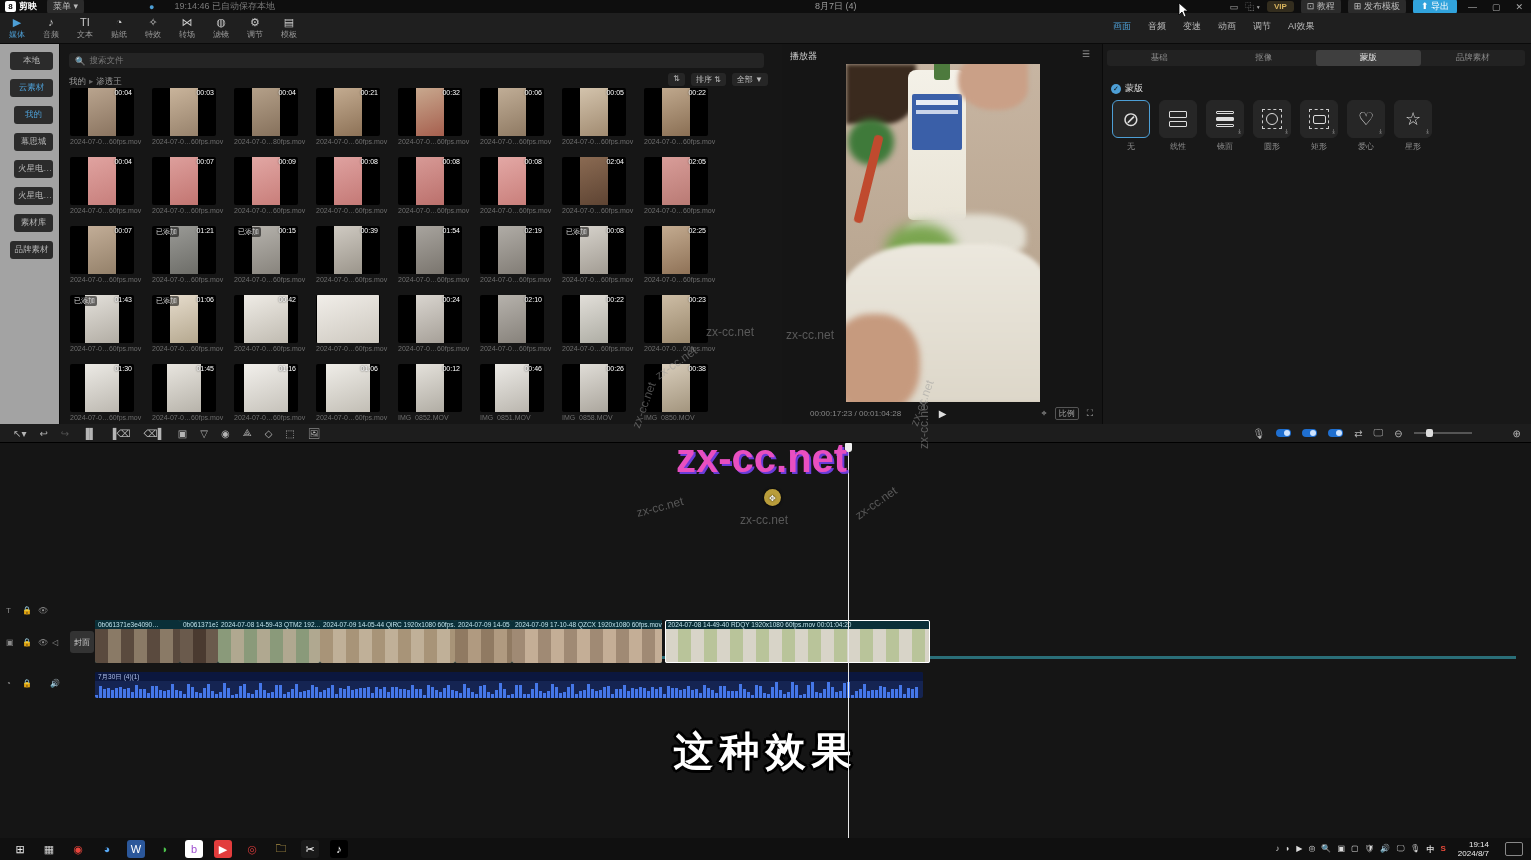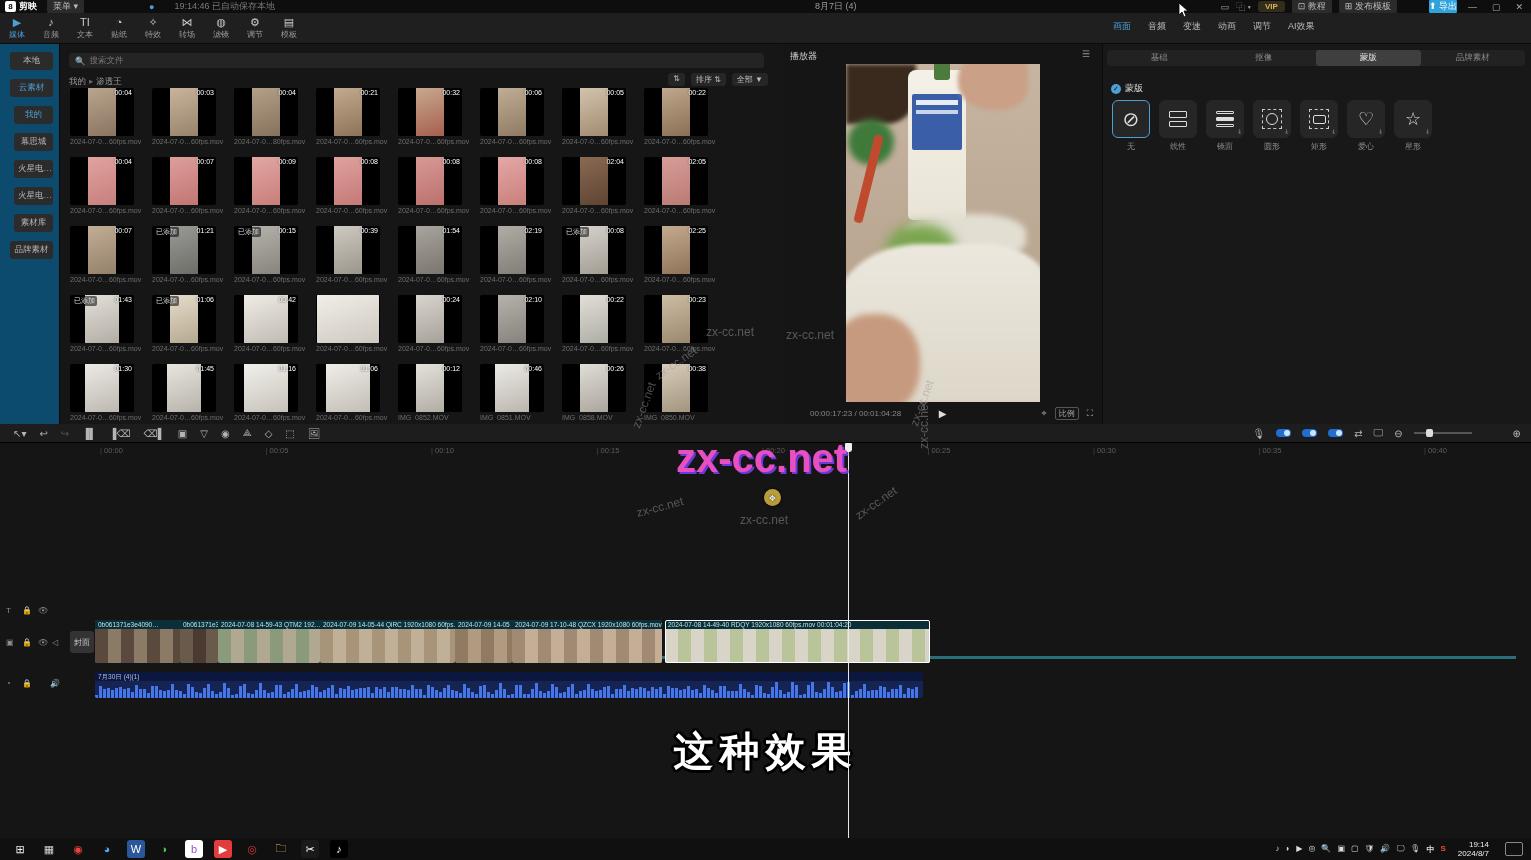--- a/index.html
+++ b/index.html
@@ -8,32 +8,32 @@
   #app { position:relative; width:1531px; height:860px; background:#141414; overflow:hidden; color:#ccc; }
   .abs { position:absolute; }
 
   
   #titlebar { left:0; top:0; width:1531px; height:13px; background:#0e0e0e; display:flex; align-items:center; font-size:9px; color:#bbb; }
   .tb-logo { display:flex; align-items:center; gap:3px; margin-left:5px; color:#fff; font-weight:bold; }
   .tb-logo .glyph { width:11px; height:11px; background:#fff; color:#000; border-radius:2px; font-size:8px; display:flex; align-items:center; justify-content:center; font-weight:bold; }
   .pill { background:#2b2b2b; border-radius:3px; padding:1px 6px; color:#bbb; }
   .tb-right { margin-left:auto; display:flex; align-items:center; gap:7px; margin-right:4px; }
   .vip { background:#332d1e; color:#d8b45e; font-weight:bold; border-radius:3px; padding:1px 7px; font-size:8px; }
-  .btn-export { background:#31a3dc; color:#fff; border-radius:3px; padding:1px 0;margin-left:25px; }
+  .btn-export { background:#31a3dc; color:#fff; border-radius:3px; padding:1px 8px; }
   .winctl { color:#aaa; font-size:9px; padding:0 4px; }
 
   
   #maintoolbar { left:0; top:13px; width:1531px; height:31px; background:#1f1f1f; border-bottom:1px solid #0a0a0a; display:flex; align-items:flex-end; }
   .mt-tab { width:34px; display:flex; flex-direction:column; align-items:center; gap:1px; padding-bottom:3px; cursor:pointer; }
   .mt-tab .ic { font-size:11px; color:#c9c9c9; line-height:12px; }
   .mt-tab .lb { font-size:8px; color:#9a9a9a; }
   .mt-tab.active .ic,.mt-tab.active .lb { color:#4d9fd6; }
 
   
-  #leftnav { left:0; top:44px; width:60px; height:380px; background:#0c4a6e; border-right:1px solid #0a0a0a; padding-top:8px;font-family:Liberation Serif, serif; }
+  #leftnav { left:0; top:44px; width:60px; height:380px; background:#a3a3a3; border-right:1px solid #0a0a0a; padding-top:8px;font-family:Liberation Serif, serif; }
   .nav-item { position:relative; margin:0 6px 9px 10px; background:#2b2b2b; border-radius:3px; font-size:8.5px; color:#b5b5b5; padding:3px 4px; text-align:center; white-space:nowrap; overflow:hidden; }
   .nav-item.child { margin-left:14px; }
   .nav-item.blue { color:#4d9fd6; }
 
   
   #media { left:60px; top:44px; width:722px; height:380px; background:#161616; overflow:hidden; }
   #searchbar { position:absolute; left:9px; top:9px; width:695px; height:15px; background:#242424; border-radius:3px; display:flex; align-items:center; gap:4px; padding:0 6px; color:#777; font-size:8.5px; }
   #crumbs { position:absolute; left:9px; top:32px; font-size:8.5px; color:#999; }
   #crumbs .sep { margin:0 3px; color:#666; }
   #sortbar { position:absolute; right:14px; top:29px; display:flex; gap:6px; font-size:8px; color:#aaa; }
@@ -624,31 +624,20 @@
         <span class="toggle"></span>
         <span>⇄</span>
         <span>🖵</span>
         <span>⊖</span>
         <span id="zoom-slider">
             <span class="knob"></span>
           </span>
         <span style="margin-left:30px">⊕</span>
       </span>
     </div>
-    <div id="ruler">
-        <span class="tick" style="left: 100px;">00:00</span>
-        <span class="tick" style="left: 265.5px;">00:05</span>
-        <span class="tick" style="left: 431px;">00:10</span>
-        <span class="tick" style="left: 596.5px;">00:15</span>
-        <span class="tick" style="left: 762px;">00:20</span>
-        <span class="tick" style="left: 927.5px;">00:25</span>
-        <span class="tick" style="left: 1093px;">00:30</span>
-        <span class="tick" style="left: 1258.5px;">00:35</span>
-        <span class="tick" style="left: 1424px;">00:40</span>
-      </div>
 
     <span class="trackhead-ic" style="left:6px;top:182px">T</span>
     <span class="trackhead-ic" style="left:22px;top:182px">🔒</span>
     <span class="trackhead-ic" style="left:38px;top:182px">👁</span>
     <span class="trackhead-ic" style="left:6px;top:214px">▣</span>
     <span class="trackhead-ic" style="left:22px;top:214px">🔒</span>
     <span class="trackhead-ic" style="left:38px;top:214px">👁</span>
     <span class="trackhead-ic" style="left:52px;top:214px">◁</span>
     <span class="trackhead-ic" style="left:6px;top:255px">◔</span>
     <span class="trackhead-ic" style="left:22px;top:255px">🔒</span>

